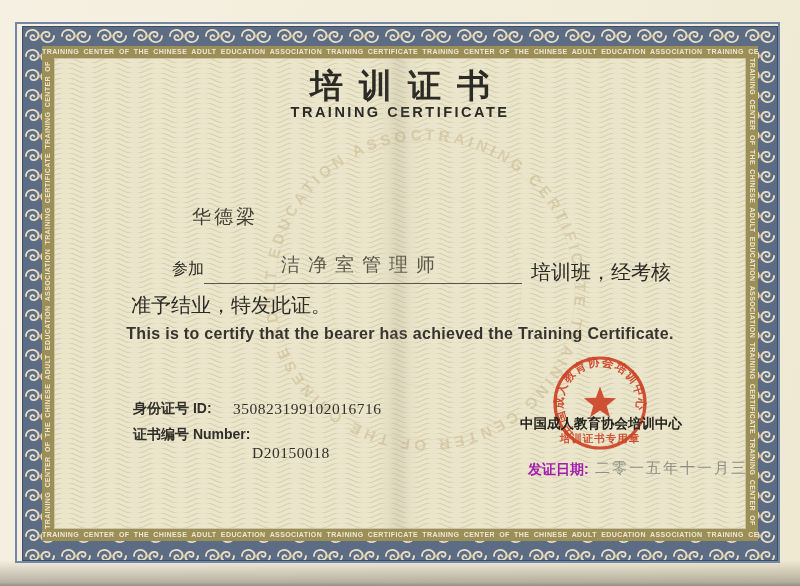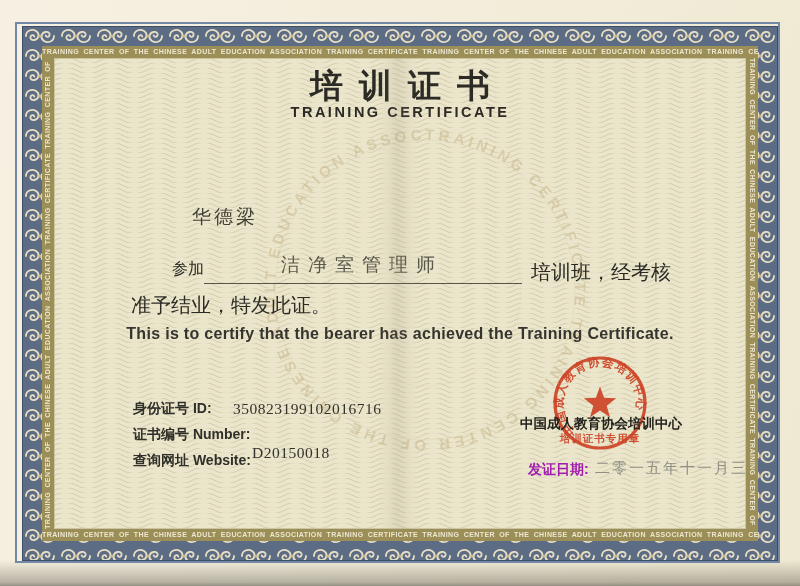--- a/index.html
+++ b/index.html
@@ -123,21 +123,20 @@
   <div class="txt course">洁净室管理师</div>
   <div class="course-line"></div>
   <div class="txt line2">准予结业，特发此证。</div>
   <div class="txt suffix">培训班，经考核</div>
   <div class="txt english">This is to certify that the bearer has achieved the Training Certificate.</div>
 
   <div class="txt flabel id-label">身份证号 ID:</div>
   <div class="txt fvalue id-value">350823199102016716</div>
   <div class="txt flabel num-label">证书编号 Number:</div>
   <div class="txt fvalue num-value">D20150018</div>
-  <div class="txt flabel web-label">查询网址 Website:</div>
 
   <svg class="seal" width="124" height="116" viewBox="0 0 124 116">
     <defs>
       <path id="sealarc" d="M 35.8,85 A 37,37 0 1 1 84.2,85" fill="none"></path>
     </defs>
     <circle cx="60" cy="57" r="45" fill="none" stroke="#cd4326" stroke-width="3.2" opacity="0.92"></circle>
     <text font-size="11.5" font-weight="bold" fill="#cd4326" letter-spacing="1.5" opacity="0.92" font-family="Liberation Sans, DejaVu Sans, sans-serif">
       <textPath href="#sealarc">中国成人教育协会培训中心</textPath>
     </text>
     <polygon fill="#cd4326" opacity="0.92" points="60,40.5 64.1,51.8 76.2,52.3 66.7,59.7 70,71.3 60,64.5 50,71.3 53.3,59.7 43.8,52.3 55.9,51.8"></polygon>

